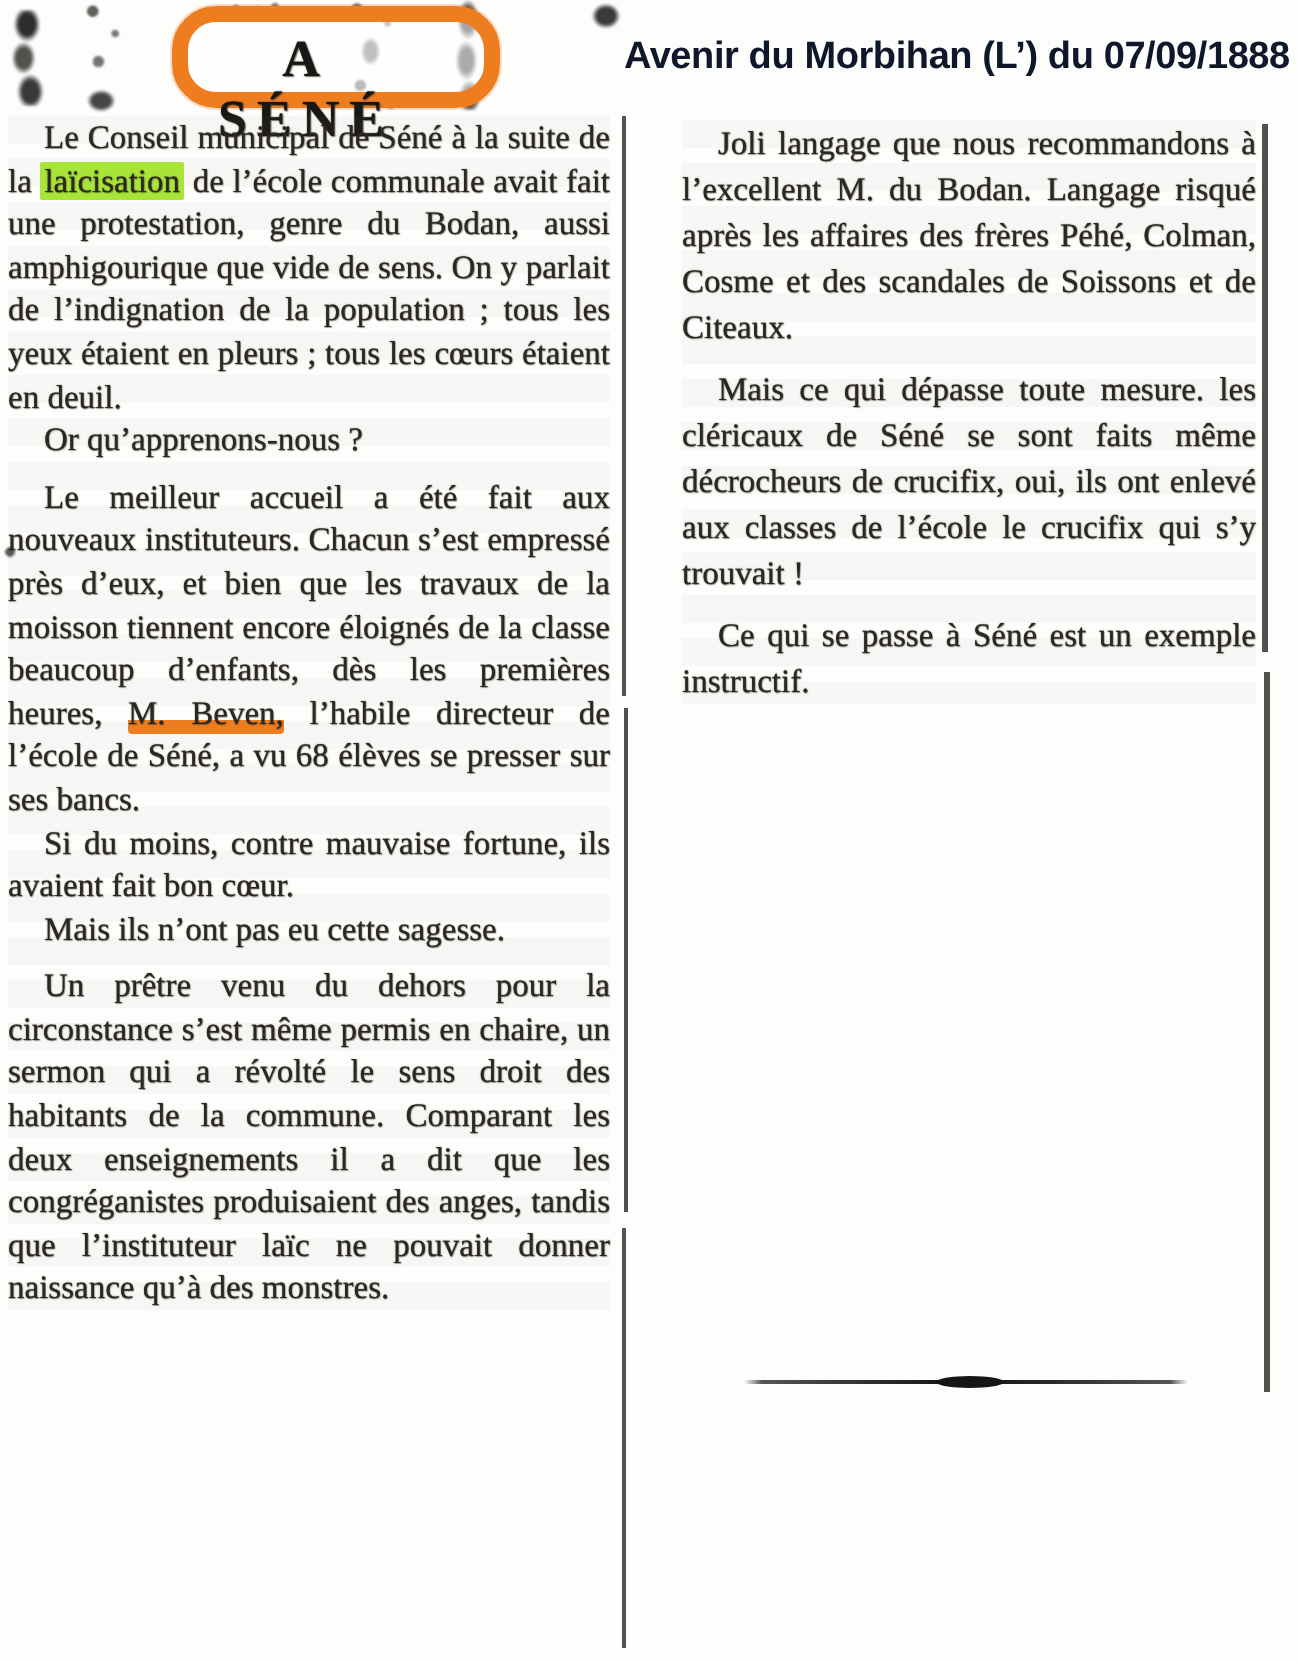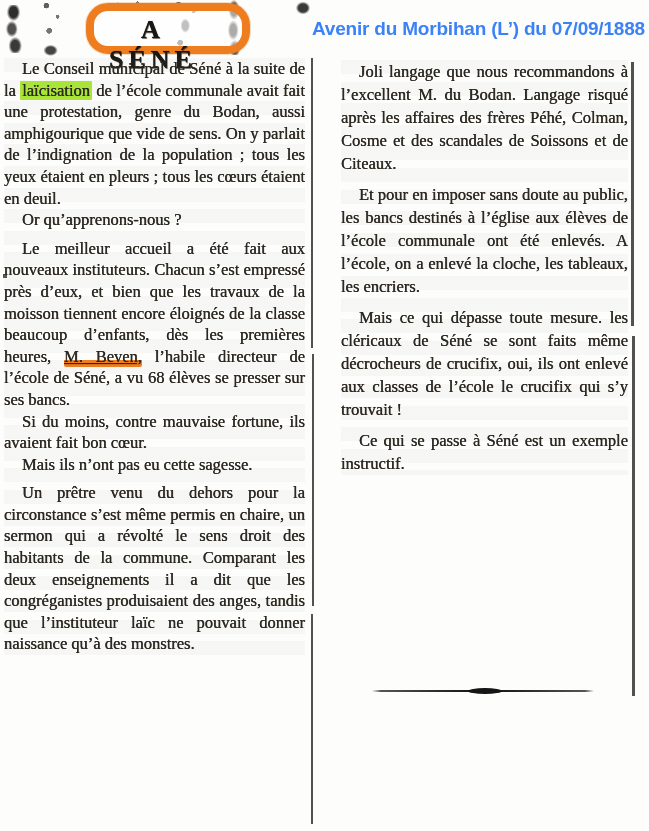--- a/index.html
+++ b/index.html
@@ -8,21 +8,21 @@
     background:#fdfdfc;
     font-family:"Liberation Serif","DejaVu Serif",serif;
   }
   .page{position:absolute;inset:0;}
 
   
   .src-label{
     position:absolute;left:312px;top:18px;width:330px;
     font-family:"Liberation Sans","DejaVu Sans",sans-serif;
     font-weight:bold;font-size:19px;letter-spacing:-0.2px;
-    color:#3b82f6;white-space:nowrap;
+    color:#0f172a;white-space:nowrap;
   }
 
   
   .title-circle{
     position:absolute;left:86px;top:3px;width:148px;height:35px;
     border:8px solid #ee7d20;border-radius:22px;
     background:rgba(255,255,255,0.55);
     box-shadow:0 0 0 1px rgba(238,125,32,.25);
   }
   .headline{
@@ -45,21 +45,21 @@
   .col-left p.sp1{margin-top:0;}
   .col-left p.sp2{margin-top:7px;}
   .col-right p{margin-top:8px;}
   .col-right p:first-child{margin-top:0;}
 
   
   .hl-green{background:#a9e538;padding:0 2px;border-radius:1px;margin-top:48px;}
   .ul-orange{
     background-image:linear-gradient(#ee7d20,#ee7d20);
     background-repeat:no-repeat;background-position:0 100%;
-    background-size:100% 7px;padding-bottom:1px;border-radius:2px;text-decoration:underline;
+    background-size:100% 7px;padding-bottom:1px;border-radius:2px;
   }
 
   
   .vrule{position:absolute;width:2px;background:#35332f;opacity:.85;}
   .vr-c1{left:311px;top:58px;height:290px;}
   .vr-c2{left:312px;top:354px;height:252px;}
   .vr-c3{left:311px;top:614px;height:210px;}
   .vr-r1{left:631px;top:62px;height:264px;width:3px;}
   .vr-r2{left:632px;top:336px;height:360px;width:3px;}
 
@@ -132,21 +132,20 @@
     <p><span>Le Conseil municipal de Séné à la suite de la </span><span class="hl-green">laïcisation</span><span> de l’école communale avait fait une protestation, genre du Bodan, aussi amphigourique que vide de sens. On y parlait de l’indignation de la population ; tous les yeux étaient en pleurs ; tous les cœurs étaient en deuil.</span></p>
     <p class="sp1">Or qu’apprenons-nous ?</p>
     <p class="sp2"><span>Le meilleur accueil a été fait aux nouveaux instituteurs. Chacun s’est empressé près d’eux, et bien que les travaux de la moisson tiennent encore éloignés de la classe beaucoup d’enfants, dès les premières heures, </span><span class="ul-orange">M. Beven,</span><span> l’habile directeur de l’école de Séné, a vu 68 élèves se presser sur ses bancs.</span></p>
     <p class="sp1">Si du moins, contre mauvaise fortune, ils avaient fait bon cœur.</p>
     <p class="sp1">Mais ils n’ont pas eu cette sagesse.</p>
     <p class="sp2">Un prêtre venu du dehors pour la circonstance s’est même permis en chaire, un sermon qui a révolté le sens droit des habitants de la commune. Comparant les deux enseignements il a dit que les congréganistes produisaient des anges, tandis que l’instituteur laïc ne pouvait donner naissance qu’à des monstres.</p>
   </div>
 
   <div class="col col-right">
     <p>Joli langage que nous recommandons à l’excellent M. du Bodan. Langage risqué après les affaires des frères Péhé, Colman, Cosme et des scandales de Soissons et de Citeaux.</p>
-    <p>Et pour en imposer sans doute au public, les bancs destinés à l’église aux élèves de l’école communale ont été enlevés. A l’école, on a enlevé la cloche, les tableaux, les encriers.</p>
     <p>Mais ce qui dépasse toute mesure. les cléricaux de Séné se sont faits même décrocheurs de crucifix, oui, ils ont enlevé aux classes de l’école le crucifix qui s’y trouvait !</p>
     <p>Ce qui se passe à Séné est un exemple instructif.</p>
   </div>
 
   <div class="end-rule">
     <div class="line"></div>
     <div class="lens"></div>
   </div>
 
 </div>

